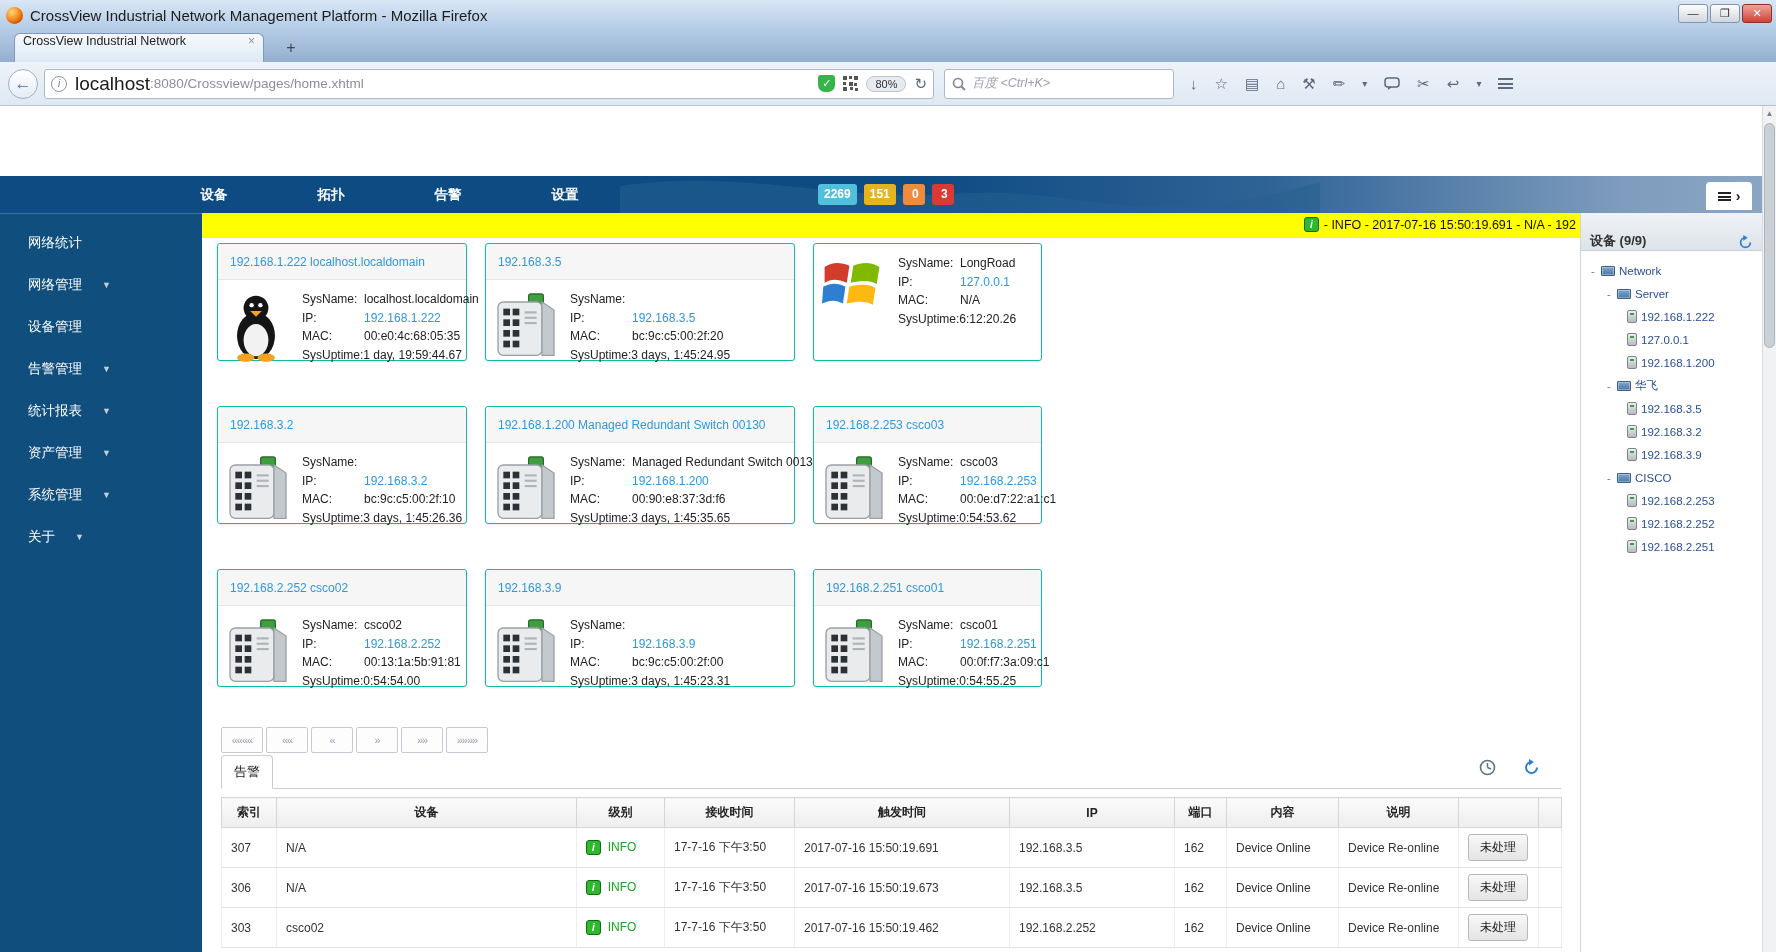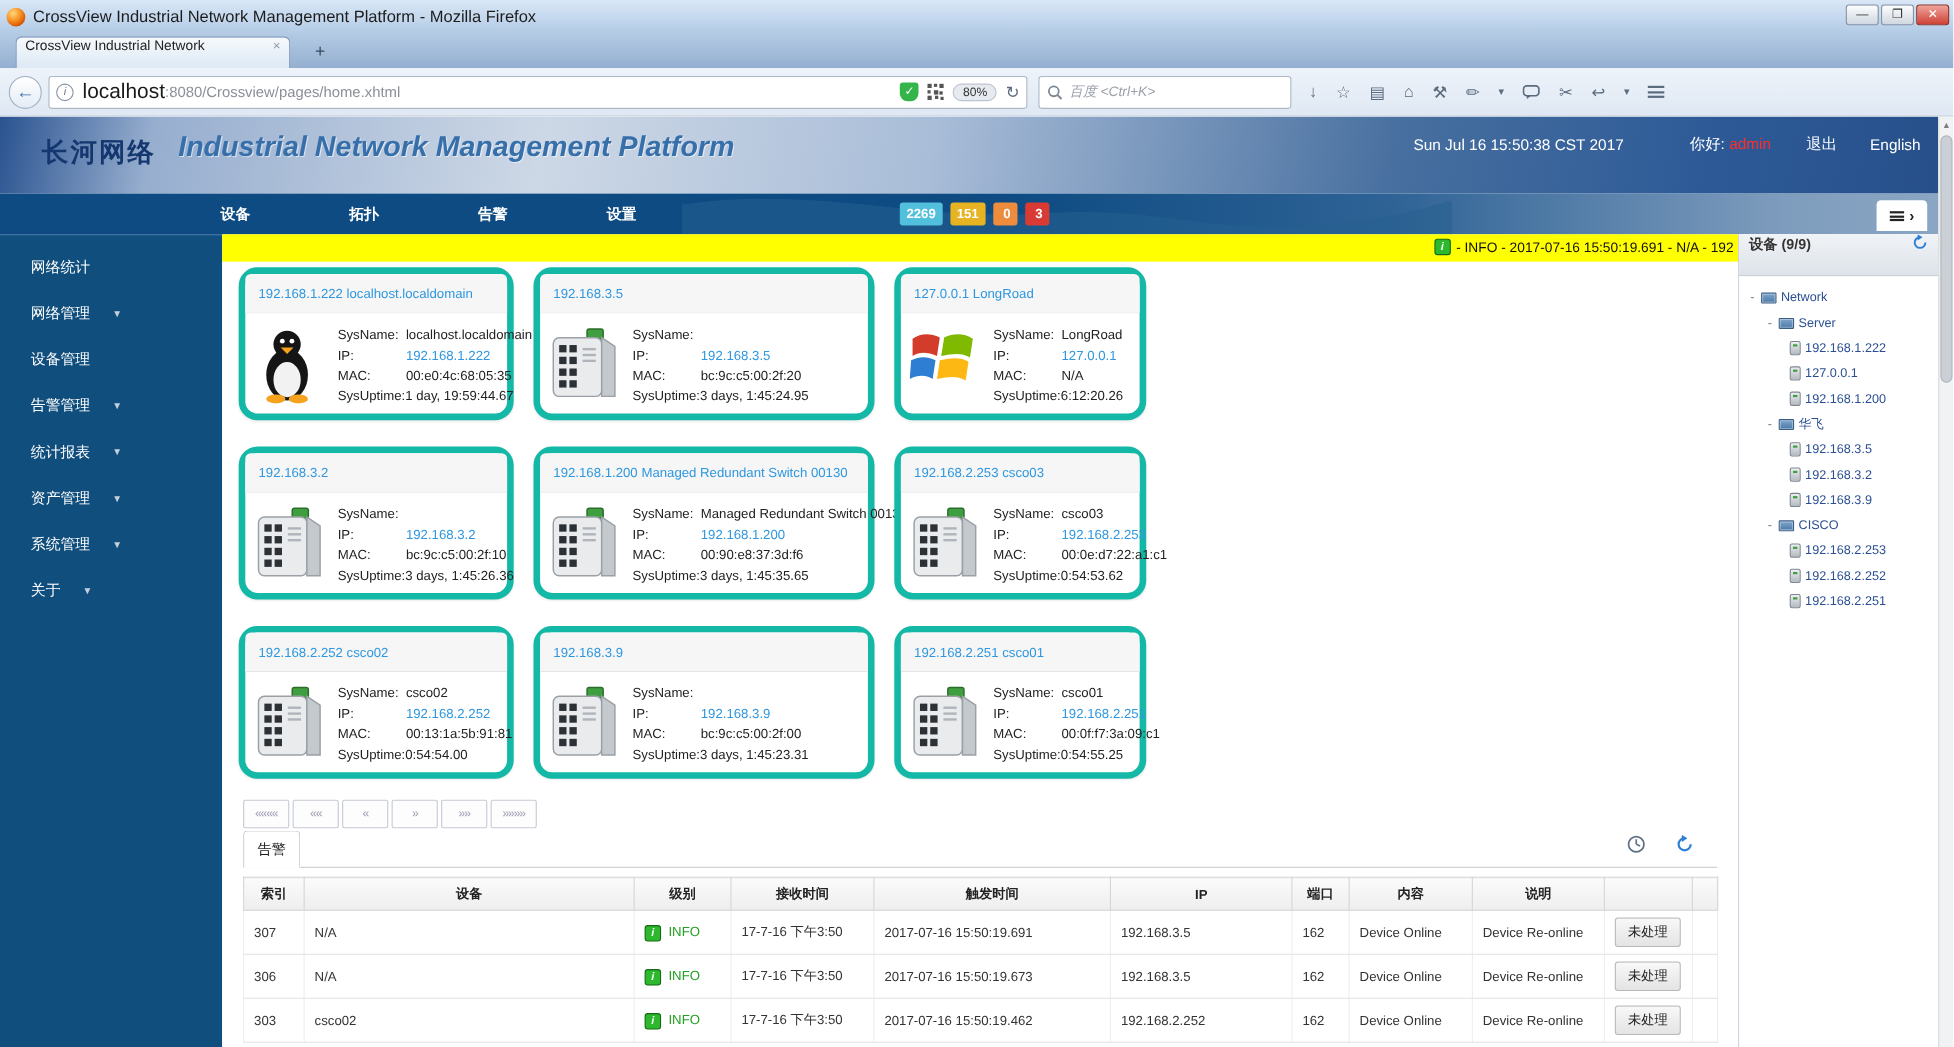--- a/index.html
+++ b/index.html
@@ -53,21 +53,21 @@
 .ptg-list:after{content:"";position:absolute;left:0;top:2.5px;width:13px;height:2px;background:#222}
 .ptg-arrow{font-size:14px;font-weight:bold;color:#222}
 .sidebar{position:absolute;top:107px;left:0;width:202px;height:739px;background:#104e7e;border-top:1px solid #3a6e9e}
 .sb-item{position:absolute;left:28px;color:#fff;font-size:13.5px;display:flex;align-items:center}
 .sb-arrow{margin-left:20px;font-size:9px;color:#c4d1dd}
 .marquee{position:absolute;top:107px;left:202px;width:1378px;height:25px;background:#ffff00;overflow:hidden}
 .marquee-inner{position:absolute;right:4px;top:4px;display:flex;align-items:center;gap:5px;font-size:12.5px;color:#111;white-space:nowrap}
 .info-ico{display:inline-block;width:15px;height:15px;background:#2db82d;border:1px solid #156a15;border-radius:3px;color:#fff;font-size:10px;font-weight:bold;line-height:13px;text-align:center;font-style:italic}
 
 .main{position:absolute;top:132px;left:202px;width:1378px;height:714px;background:#fff}
-.card{position:absolute;height:139px;background:#fff;border:6px solid #14b8a6;border-radius:17px;box-shadow:0 1px 2px rgba(0,0,0,.07)}
+.card{position:absolute;height:118px;background:#fff;border:1px solid #14b8a6;border-radius:3px;box-shadow:0 1px 2px rgba(0,0,0,.07)}
 .card-h{height:36px;line-height:36px;padding:0 12px;background:#f6f6f6;border-bottom:1px solid #e6e6e6;border-radius:5px 5px 0 0;color:#3b9ddd;font-size:12px;white-space:nowrap;overflow:hidden}
 .card-b{position:relative;padding:10px 8px 8px 8px}
 .dev-img{position:absolute;left:8px;top:12px;width:68px;height:76px}
 .card-rows{margin-left:76px;line-height:18.5px;font-size:12px;color:#222;white-space:nowrap}
 .clab{display:inline-block;width:62px}
 .cval.link,.link{color:#2e97e0}
 
 .pager{position:absolute;left:19px;top:489px;display:flex;gap:3px}
 .pg-btn{min-width:42px;height:26px;padding:0 8px;background:#fdfdfd;border:1px solid #c6c9d4;border-radius:2px;color:#9a9ab0;font-size:11px;line-height:24px;text-align:center;letter-spacing:-1px}
 
@@ -76,21 +76,21 @@
 .alarm-icons{position:absolute;left:1277px;top:521px;display:flex;gap:27px;align-items:center}
 .atable{position:absolute;left:19px;top:559px;width:1340px;border-collapse:collapse;table-layout:fixed;font-size:12px}
 .atable th{height:30px;background:linear-gradient(#fbfbfb,#eeeeee);border:1px solid #d5d5d5;border-left:none;font-size:12px;color:#222;font-weight:bold}
 .atable th:first-child{border-left:1px solid #d5d5d5}
 .atable td{height:40px;border-bottom:1px solid #e3e3e3;border-right:1px solid #eee;padding-left:9px;color:#333;overflow:hidden;white-space:nowrap}
 .atable td:first-child{border-left:1px solid #eee}
 .lvl{color:#22a022}
 .btn-unhandled{display:inline-block;padding:4px 11px;background:linear-gradient(#f8f8f8,#e4e4e4);border:1px solid #b9b9b9;border-radius:3px;font-size:12px;color:#222}
 
 .right-panel{position:absolute;top:107px;left:1580px;width:182px;height:739px;background:#fff;border-left:1px solid #cdd5de}
-.panel-h{height:38px;background:linear-gradient(#f0f3f6,#dde3e9);border-bottom:1px solid #c8d0d8;display:flex;align-items:flex-start;padding:0 9px;font-size:13px;font-weight:bold;color:#333}
+.panel-h{height:38px;background:linear-gradient(#f0f3f6,#dde3e9);border-bottom:1px solid #c8d0d8;display:flex;align-items:flex-end;padding:0 9px;font-size:13px;font-weight:bold;color:#333}
 .panel-refresh{margin-left:auto}
 .tree{position:relative;padding:8px 0 0 6px;font-size:11.5px;color:#2b4f93}
 .tnode{height:23px;display:flex;align-items:center;gap:4px;white-space:nowrap}
 .lv0{padding-left:2px}.lv1{padding-left:18px}.lv2{padding-left:40px}
 .texp{color:#777;width:8px;text-align:center}
 .grp-ico{display:inline-block;width:14px;height:10px;background:linear-gradient(#7fa6cc,#4a79a8);border:1px solid #3a5f86;border-radius:1px;box-shadow:inset 0 0 0 1px rgba(255,255,255,.35)}
 .dev-ico{display:inline-block;width:10px;height:13px;background:linear-gradient(#eceef0,#b4bac1);border:1px solid #7c848d;border-radius:2px;position:relative}
 .dev-ico:after{content:"";position:absolute;left:2px;top:2px;width:4px;height:2px;background:#3f9e3f}
 
 .vscroll{position:absolute;top:106px;left:1762px;width:14px;height:846px;background:#f1f2f4;border-left:1px solid #d9dbde}
@@ -164,30 +164,20 @@
         </svg>
       <span>✂</span>
       <span>↩</span>
       <span style="font-size:10px">▾</span>
       <span class="hamb"></span>
     </div>
   </div>
 
   <div class="page">
 
-    <div class="page-header">
-      <div class="logo-cn">长河网络</div>
-      <div class="logo-en">Industrial Network Management Platform</div>
-      <div class="header-right">
-        <span class="hr-date">Sun Jul 16 15:50:38 CST 2017</span>
-        <span class="hr-user"><span>你好:</span> <span class="uname">admin</span></span>
-        <span class="hr-logout">退出</span>
-        <span>English</span>
-      </div>
-    </div>
 
     <div class="page-nav">
       <svg class="wave" viewBox="0 0 700 37">
           <path d="M0 10 C120 -8 220 26 330 18 C430 11 470 34 560 30 C630 27 680 12 700 6 L700 37 L0 37 Z" fill="#27608f" opacity="0.55"></path>
         </svg>
       <div class="menu">
         <div class="menu-item">设备</div>
         <div class="menu-item">拓扑</div>
         <div class="menu-item">告警</div>
         <div class="menu-item">设置</div>
@@ -291,21 +281,20 @@
           <div class="card-rows">
             <div><span class="clab">SysName:</span><span></span></div>
             <div><span class="clab">IP:</span><span class="link">192.168.3.5</span></div>
             <div><span class="clab">MAC:</span><span>bc:9c:c5:00:2f:20</span></div>
             <div><span>SysUptime:</span><span>3 days, 1:45:24.95</span></div>
           </div>
         </div>
       </div>
 
       <div class="card" style="left:611px;top:5px;width:229px">
-        <div class="card-h link">127.0.0.1 LongRoad</div>
         <div class="card-b">
           <div class="dev-img"><svg viewBox="0 0 46 42" width="60" height="56">
                 <path d="M2 8 C8 4 14 4 21 7 L19 20 C12 17 7 17 2 20 Z" fill="#d33b2b"></path>
                 <path d="M24 7 C31 4 38 4 44 8 L42 21 C37 18 31 18 22 20 Z" fill="#7fba00"></path>
                 <path d="M1 23 C7 20 12 20 18 23 L16 36 C11 33 6 33 0 36 Z" fill="#2e7fd3"></path>
                 <path d="M21 23 C30 21 36 21 41 24 L39 37 C34 34 28 34 19 36 Z" fill="#fdb813"></path>
               </svg></div>
           <div class="card-rows">
             <div><span class="clab">SysName:</span><span>LongRoad</span></div>
             <div><span class="clab">IP:</span><span class="link">127.0.0.1</span></div>

